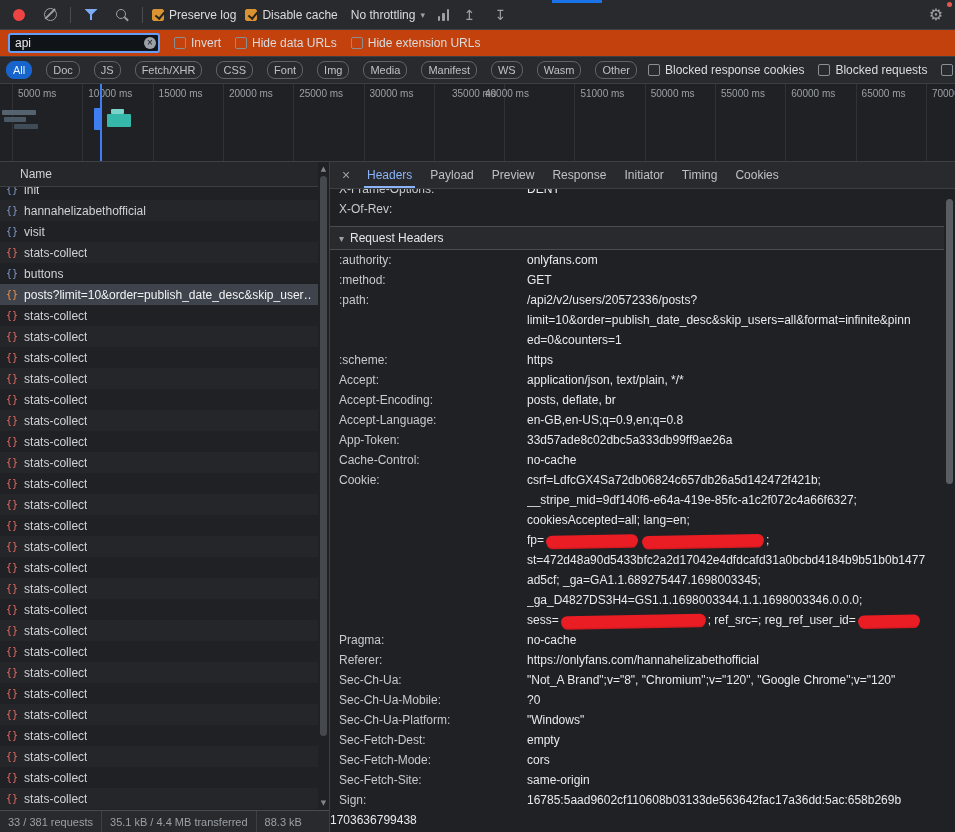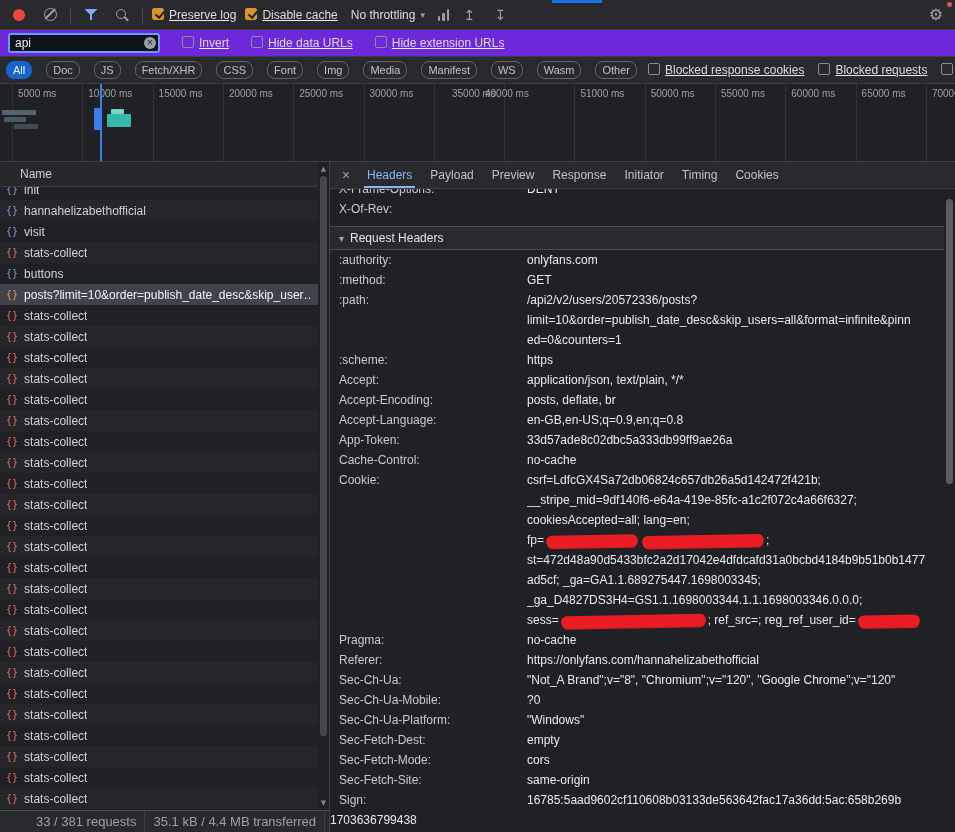--- a/index.html
+++ b/index.html
@@ -18,39 +18,39 @@
     background:#9aa0a6; transform:rotate(-45deg); }
   .funnel{ position:relative; width:13px; height:11px; background:#7cacf8;
     clip-path:polygon(0 0,100% 0,58% 50%,58% 100%,42% 100%,42% 50%); }
   .funnel-badge{ position:absolute; right:3px; top:2px; width:5px; height:5px; border-radius:50%; background:#e8544f; }
   .search-glass{ position:relative; width:14px; height:14px; }
   .search-glass::before{ content:""; position:absolute; left:1px; top:1px; width:8px; height:8px;
     border:1.5px solid #9aa0a6; border-radius:50%; }
   .search-glass::after{ content:""; position:absolute; left:9px; top:10px; width:5px; height:1.5px;
     background:#9aa0a6; transform:rotate(45deg); }
   .sep{ width:1px; height:16px; background:#494c50; flex:none; }
-  .cbgroup{ display:inline-flex; align-items:flex-start; gap:5px; cursor:pointer; white-space:nowrap;text-decoration:underline; }
+  .cbgroup{ display:inline-flex; align-items:center; gap:5px; cursor:pointer; white-space:nowrap; }
   .cb{ width:12px; height:12px; border:1px solid #8a8f94; border-radius:2px; position:relative; flex:none; background:transparent; }
   .cb.checked{ background:#da9332; border-color:#da9332; }
   .cb.checked::after{ content:""; position:absolute; left:3.5px; top:0.5px; width:3.5px; height:7px;
     border:solid #26241d; border-width:0 2px 2px 0; transform:rotate(40deg); }
   .cblabel{ color:#dadce0; }
   .dropdown{ display:inline-flex; align-items:center; gap:5px; color:#dadce0; cursor:pointer; padding:2px 4px; white-space:nowrap; }
   .caret{ font-size:9px; color:#9aa0a6; font-family:"DejaVu Sans",sans-serif; }
   .signal{ display:inline-flex; align-items:flex-end; gap:2px; height:12px; cursor:pointer; }
   .signal i{ display:block; width:2.5px; background:#9aa0a6; border-radius:1px; }
   .signal i:nth-child(1){ height:5px; } .signal i:nth-child(2){ height:8px; } .signal i:nth-child(3){ height:12px; }
   .arrow-glyph{ font-family:"DejaVu Sans",sans-serif; font-size:14px; color:#9aa0a6; cursor:pointer; }
   .spacer{ flex:1; }
   .gear{ font-family:"DejaVu Sans",sans-serif; font-size:16px; color:#9aa0a6; cursor:pointer; }
   .blue-strip{ position:absolute; left:552px; top:0; width:50px; height:3px; background:#1a73e8; }
 
   
-  .filterrow{ height:27px; flex:none; background:#6d28d9; border-bottom:1px solid #3c4043;
-    display:flex; align-items:center; gap:22px; padding:0 8px; }
+  .filterrow{ height:27px; flex:none; background:#c2410c; border-bottom:1px solid #3c4043;
+    display:flex; align-items:center; gap:14px; padding:0 8px; }
   .filter-input-wrap{ position:relative; width:152px; flex:none; }
   .filter-input{ width:100%; height:20px; background:#101419; border:2px solid #669df6; border-radius:3px;
     color:#e8eaed; font-size:12px; padding:0 18px 0 5px; outline:none; font-family:inherit; }
   .input-clear{ position:absolute; right:4px; top:4px; width:12px; height:12px; border-radius:50%;
     background:#9aa0a6; color:#17191c; font-size:10px; line-height:12px; text-align:center; cursor:pointer; }
 
   
   .pillsrow{ height:27px; flex:none; background:#292a2d; border-bottom:1px solid #3c4043;
     display:flex; align-items:center; gap:3px; padding:0 6px; font-size:11px; overflow:hidden; }
   .pill{ padding:2px 6px; border:1px solid #5f6368; border-radius:8px; color:#bdc1c6; cursor:pointer; white-space:nowrap; flex:none; }
@@ -90,21 +90,21 @@
   .left-scroll{ bottom:22px; }
   .scroll-arrow{ position:absolute; left:0; width:11px; text-align:center; font-size:7px; color:#80868b;
     font-family:"DejaVu Sans",sans-serif; cursor:pointer; }
   .scroll-arrow.up{ top:3px; } .scroll-arrow.down{ bottom:3px; }
   .scroll-thumb{ position:absolute; left:2px; width:7px; border-radius:4px; cursor:pointer; }
   .left-scroll .scroll-thumb{ top:14px; height:560px; background:#45484d; }
   .right-scroll{ top:27px; bottom:0; }
   .right-scroll .scroll-thumb{ top:10px; height:285px; background:#5a5d62; }
 
   .statusbar{ height:22px; flex:none; background:#292a2d; border-top:1px solid #494c50;
-    display:flex; align-items:stretch; font-size:13px; color:#9aa0a6;padding-left:28px; }
+    display:flex; align-items:stretch; font-size:11px; color:#9aa0a6; }
   .status-item{ padding:0 8px; display:flex; align-items:center; white-space:nowrap; border-right:1px solid #3c4043; }
   .status-item:last-child{ border-right:none; }
 
   
   .right{ flex:1; display:flex; flex-direction:column; min-width:0; position:relative; background:#202124; }
   .tabbar{ height:27px; flex:none; background:#292a2d; border-bottom:1px solid #3c4043;
     display:flex; align-items:stretch; padding-left:4px; }
   .tab-close{ width:24px; display:flex; align-items:center; justify-content:center; color:#9aa0a6;
     font-size:14px; cursor:pointer; flex:none; }
   .tabs{ display:flex; align-items:stretch; }

